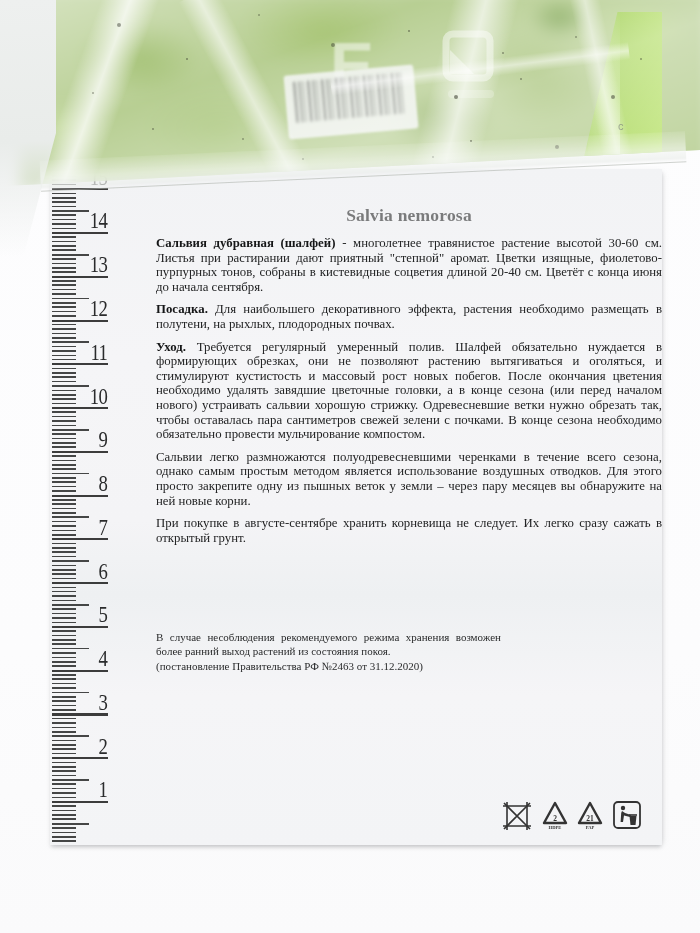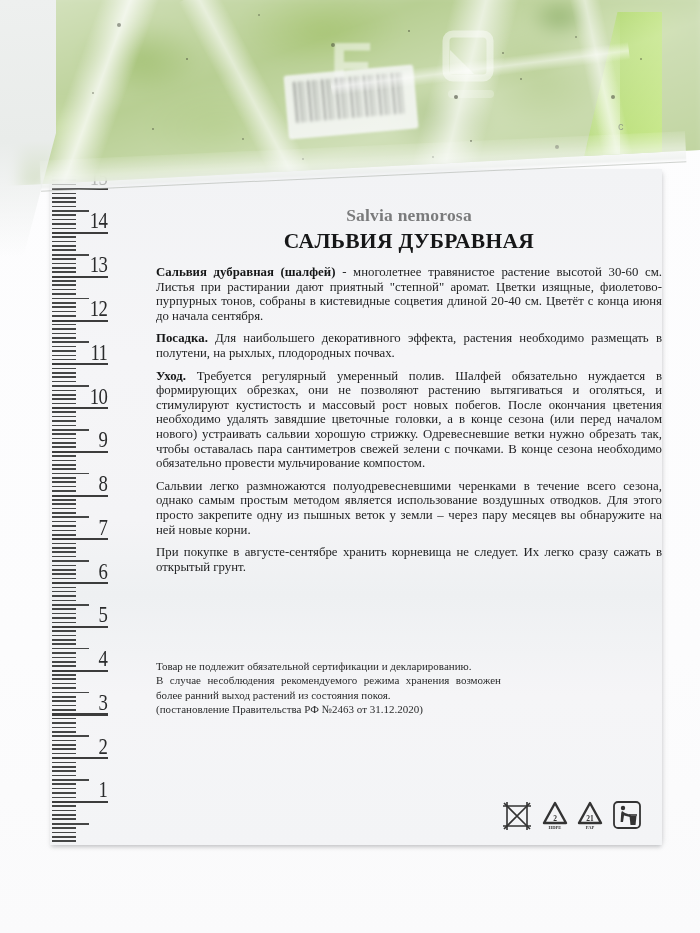--- a/index.html
+++ b/index.html
@@ -283,30 +283,28 @@
         <div class="tick mm" style="top: 649.488px;"></div>
         <div class="tick mid" style="top: 653.865px;"></div>
         <div class="tick mm" style="top: 658.242px;"></div>
         <div class="tick mm" style="top: 662.619px;"></div>
         <div class="tick mm" style="top: 666.996px;"></div>
         <div class="tick mm" style="top: 671.373px;"></div>
       </div>
 
     <div class="content">
       <div class="latin-title">Salvia nemorosa</div>
-      <div class="main-title">САЛЬВИЯ ДУБРАВНАЯ</div>
 
       <p class="para first"><b>Сальвия дубравная (шалфей)</b><span> - многолетнее травянистое растение высотой 30-60 см. Листья при растирании дают приятный "степной" аромат. Цветки изящные, фиолетово-пурпурных тонов, собраны в кистевидные соцветия длиной 20-40 см. Цветёт с конца июня до начала сентября.</span></p>
       <p class="para"><b>Посадка.</b><span> Для наибольшего декоративного эффекта, растения необходимо размещать в полутени, на рыхлых, плодородных почвах.</span></p>
       <p class="para"><b>Уход.</b><span> Требуется регулярный умеренный полив. Шалфей обязательно нуждается в формирующих обрезках, они не позволяют растению вытягиваться и оголяться, и стимулируют кустистость и массовый рост новых побегов. После окончания цветения необходимо удалять завядшие цветочные головки, а в конце сезона (или перед началом нового) устраивать сальвии хорошую стрижку. Одревесневшие ветки нужно обрезать так, чтобы оставалась пара сантиметров свежей зелени с почками. В конце сезона необходимо обязательно провести мульчирование компостом.</span></p>
       <p class="para"><span>Сальвии легко размножаются полуодревесневшими черенками в течение всего сезона, однако самым простым методом является использование воздушных отводков. Для этого просто закрепите одну из пышных веток у земли – через пару месяцев вы обнаружите на ней новые корни.</span></p>
       <p class="para"><span>При покупке в августе-сентябре хранить корневища не следует. Их легко сразу сажать в открытый грунт.</span></p>
 
       <div class="disclaimer">
-        <p class="d">Товар не подлежит обязательной сертификации и декларированию.</p>
         <p class="d just">В случае несоблюдения рекомендуемого режима хранения возможен более ранний выход растений из состояния покоя.</p>
         <p class="d">(постановление Правительства РФ №2463 от 31.12.2020)</p>
       </div>
     </div>
 
     <div class="icons">
       <span>
         <svg width="32" height="32" viewBox="0 0 32 32" fill="none" stroke="#333" stroke-width="1.6">
           <path d="M6 2 L6 30 M26 2 L26 30 M2 6 L30 6 M2 26 L30 26"></path>
           <path d="M3 3 L29 29 M29 3 L3 29"></path>

